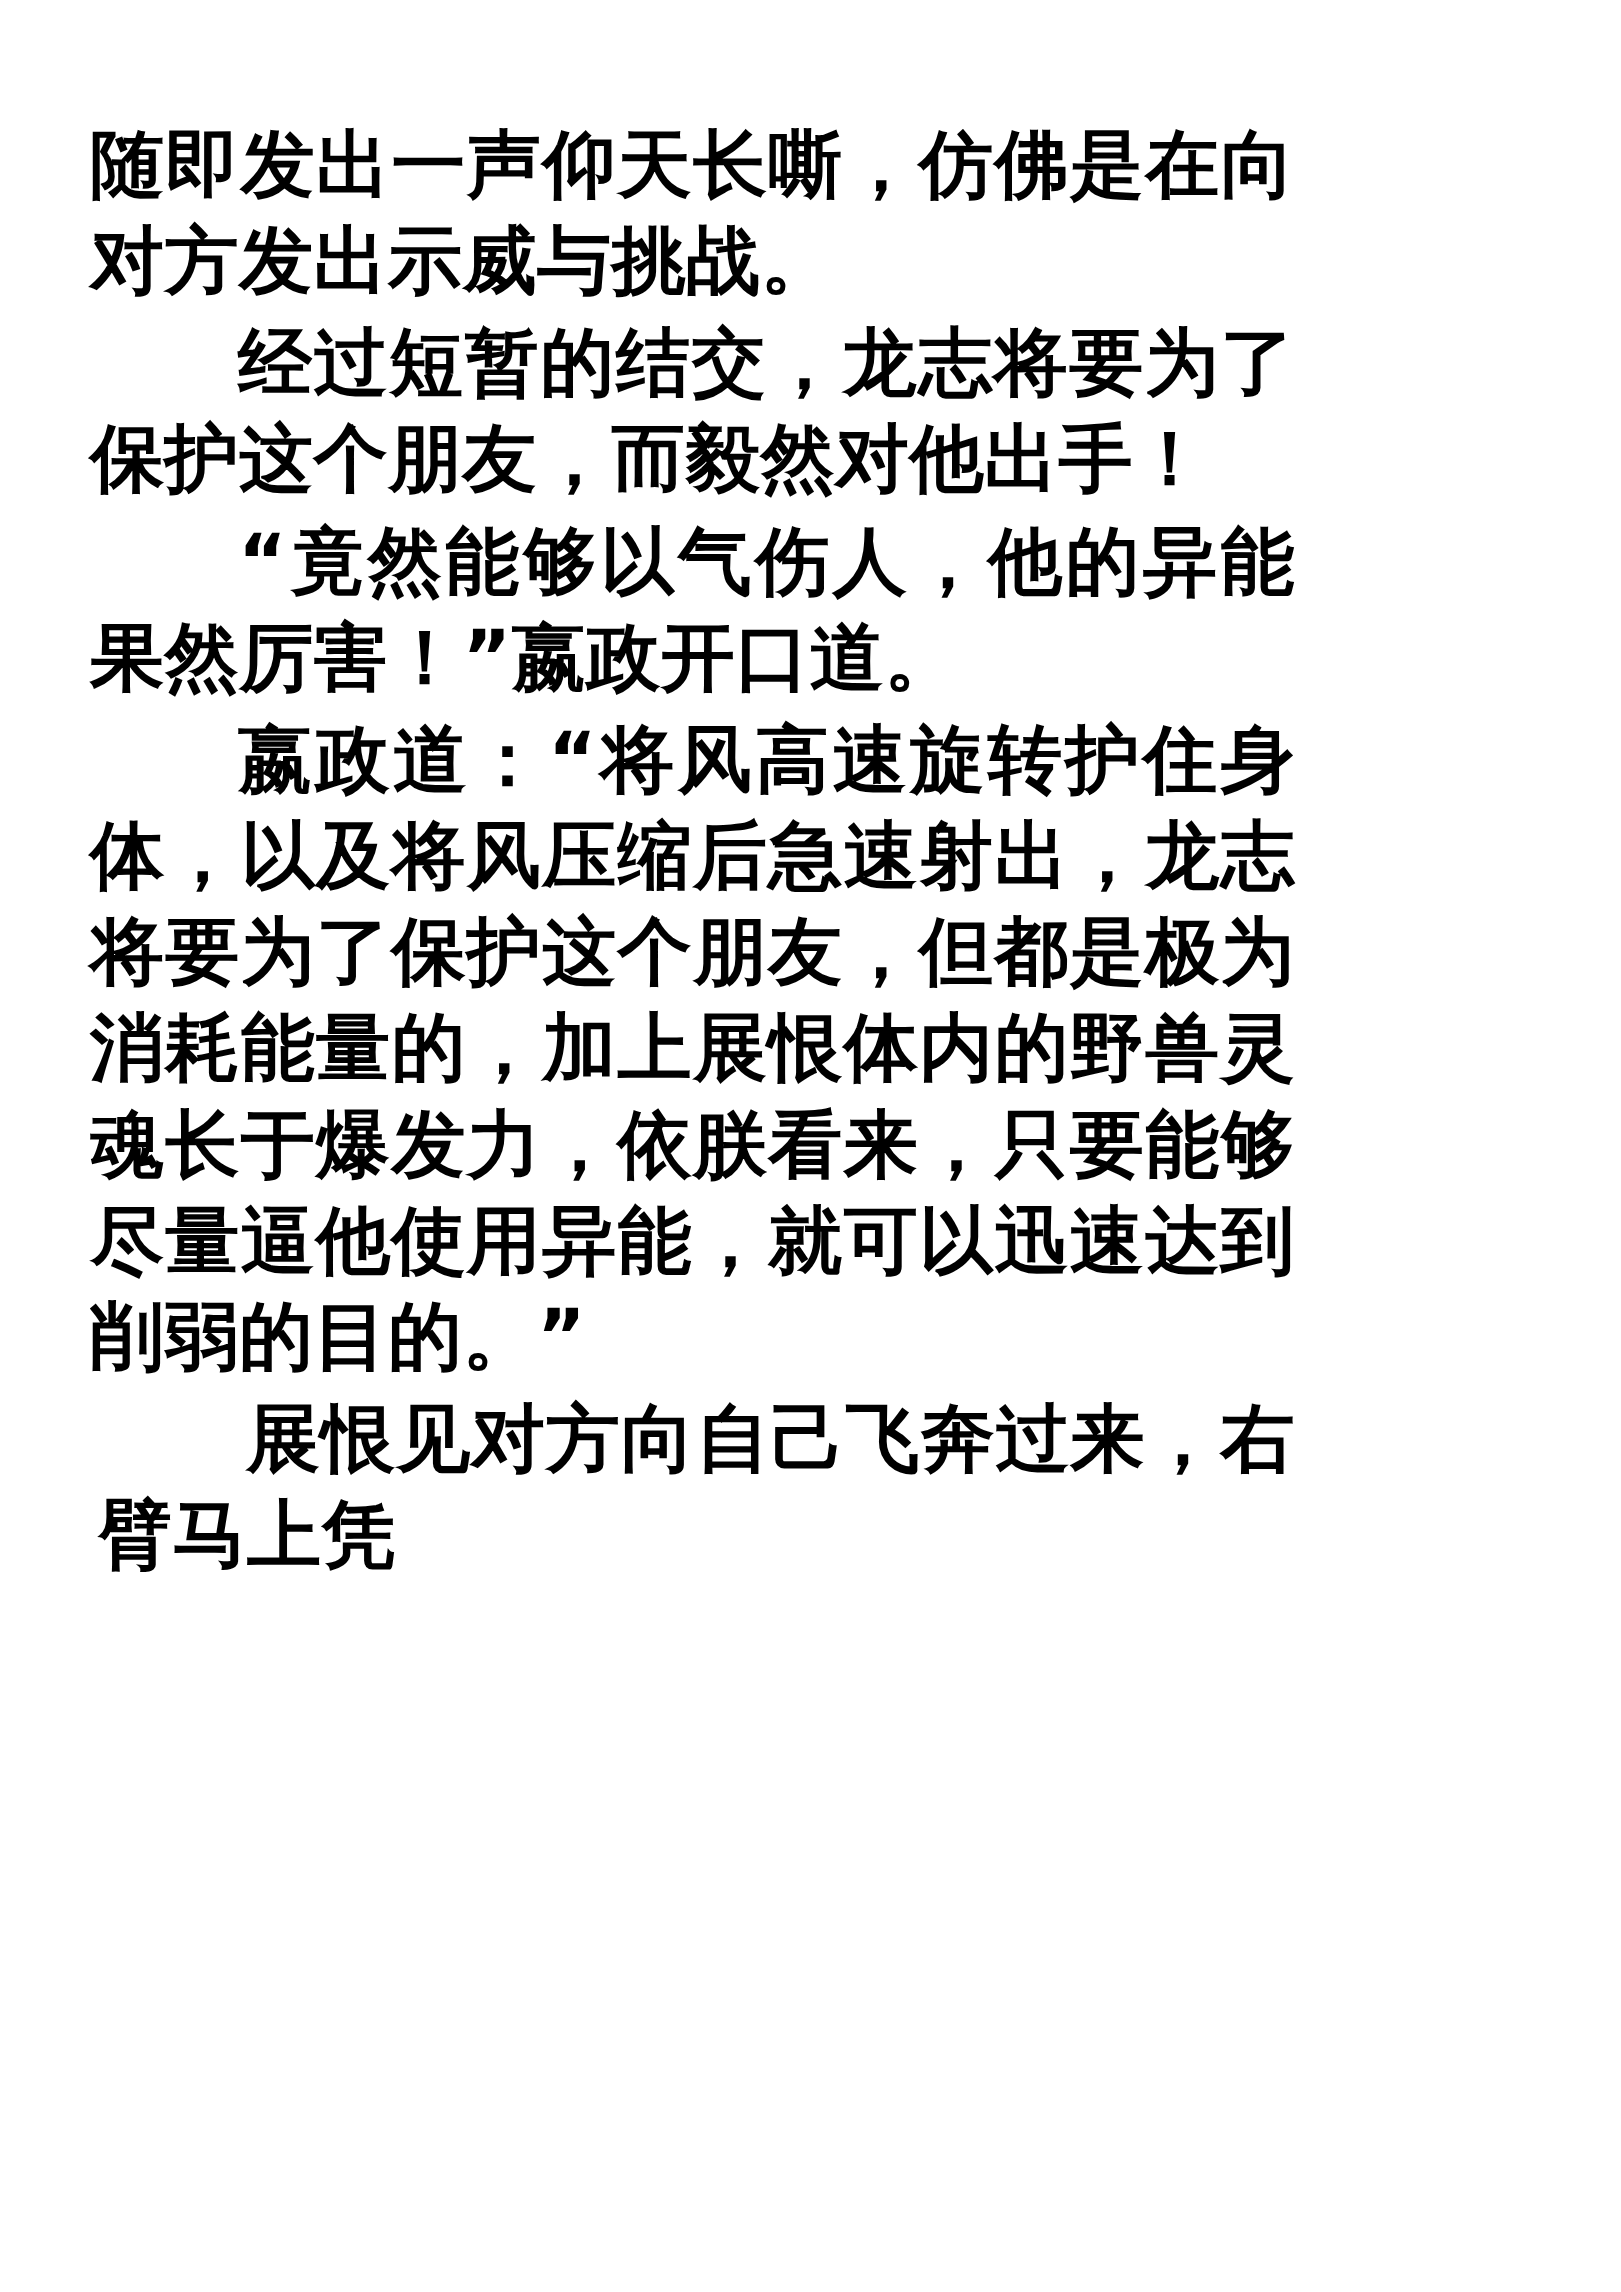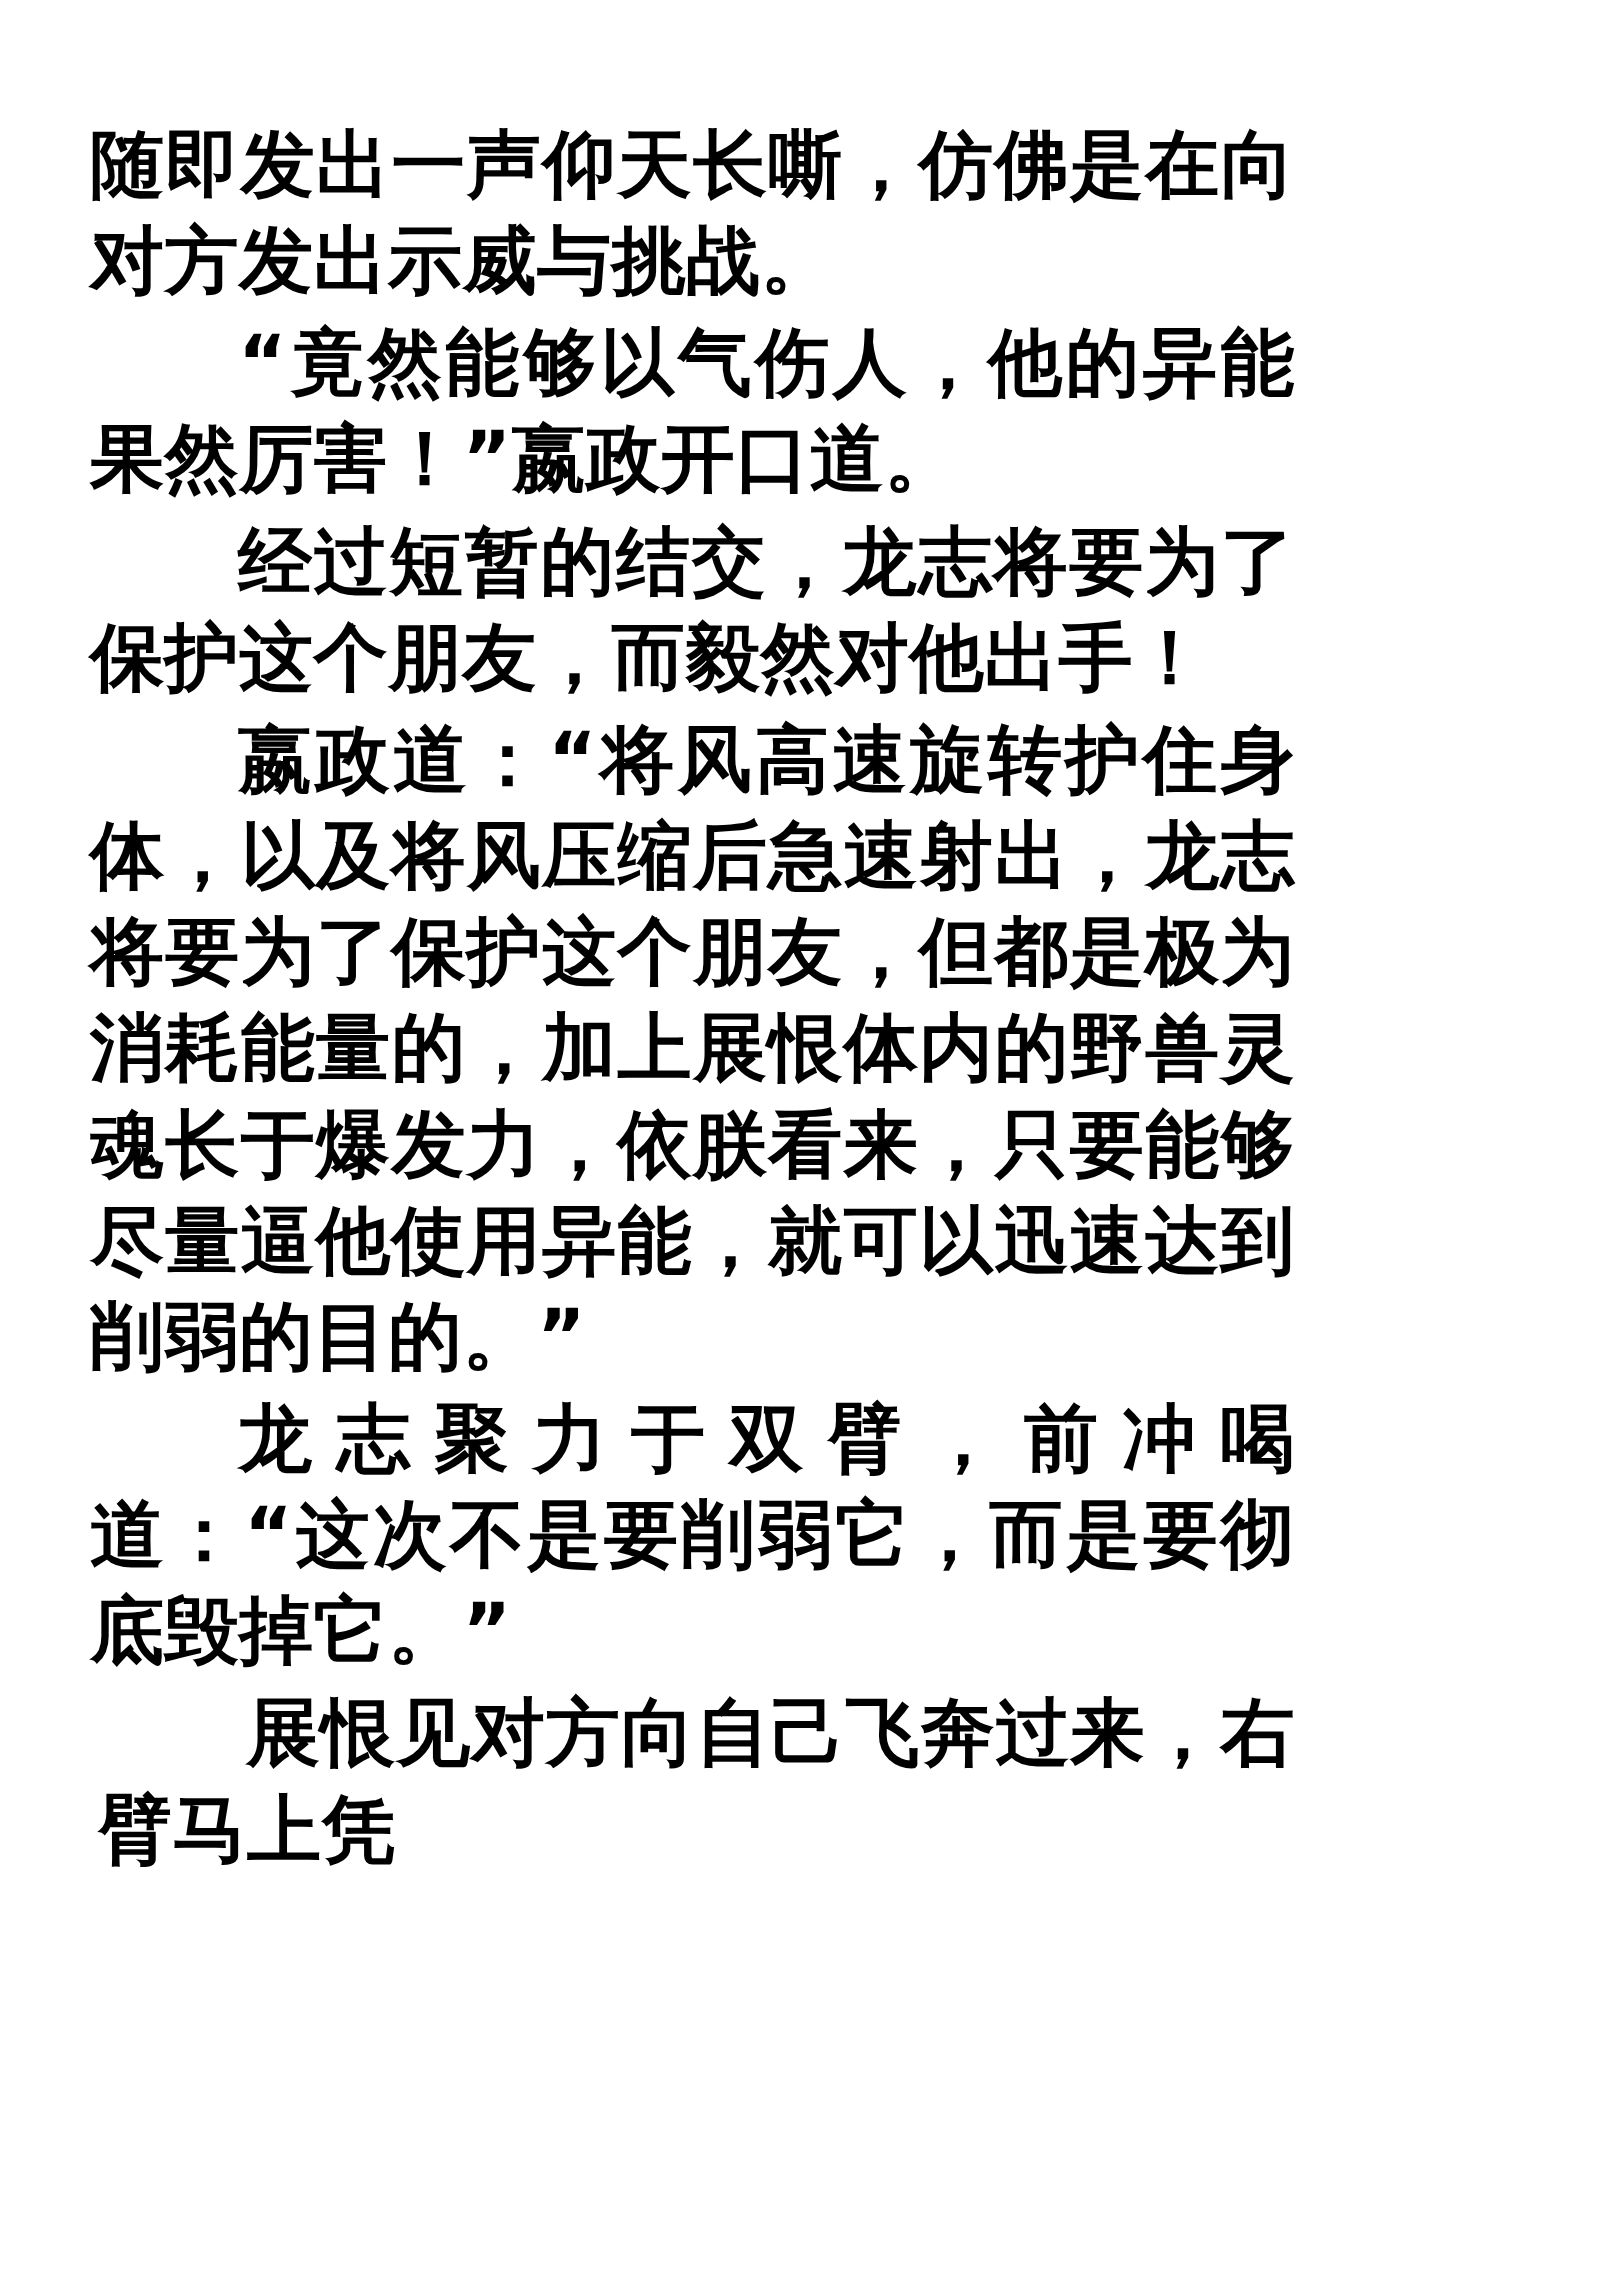--- a/index.html
+++ b/index.html
@@ -40,20 +40,19 @@
     margin-bottom: 0;
     margin-left: 8px;
   }
 </style>
 </head>
 <body>
 
 <div class="page">
   <div class="body-text">
     <p class="para">随即发出一声仰天长嘶，仿佛是在向对方发出示威与挑战。</p>
+    <p class="para indent">经过短暂的结交，龙志将要为了保护这个朋友，而毅然对他出手！</p>
     <p class="para indent">“竟然能够以气伤人，他的异能果然厉害！”嬴政开口道。</p>
-    <p class="para indent">经过短暂的结交，龙志将要为了保护这个朋友，而毅然对他出手！</p>
     <p class="para indent">嬴政道：“将风高速旋转护住身体，以及将风压缩后急速射出，龙志将要为了保护这个朋友，但都是极为消耗能量的，加上展恨体内的野兽灵魂长于爆发力，依朕看来，只要能够尽量逼他使用异能，就可以迅速达到削弱的目的。”</p>
-    <p class="para indent">龙志聚力于双臂，前冲喝道：“这次不是要削弱它，而是要彻底毁掉它。”</p>
     <p class="para indent">展恨见对方向自己飞奔过来，右臂马上凭</p>
   </div>
 </div>
 
 
 </body></html>

